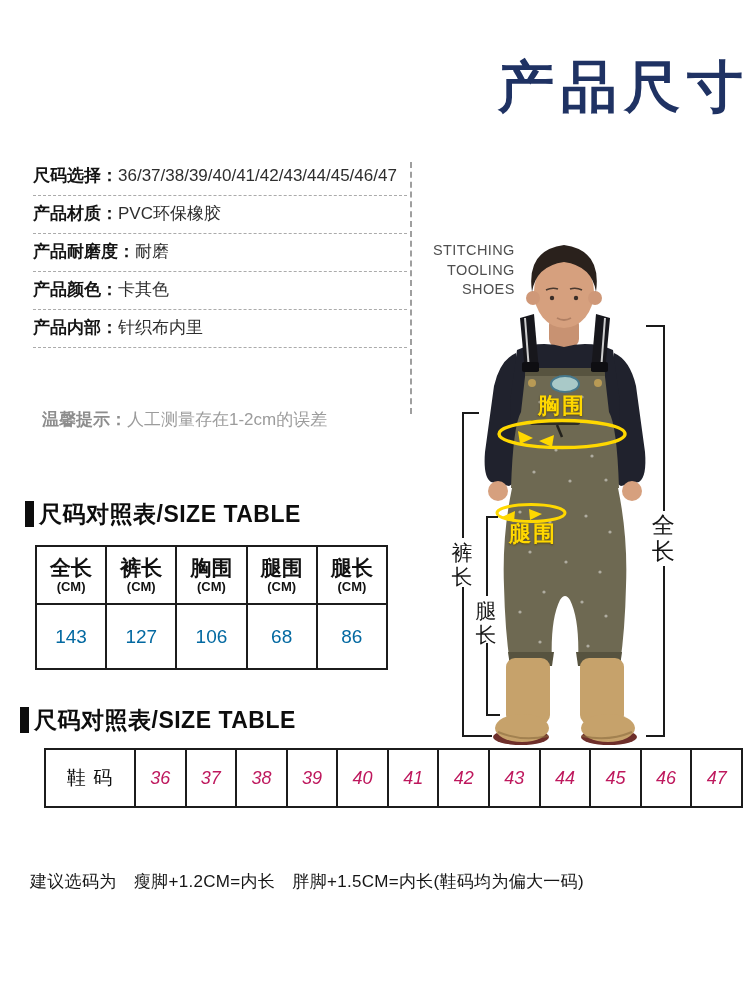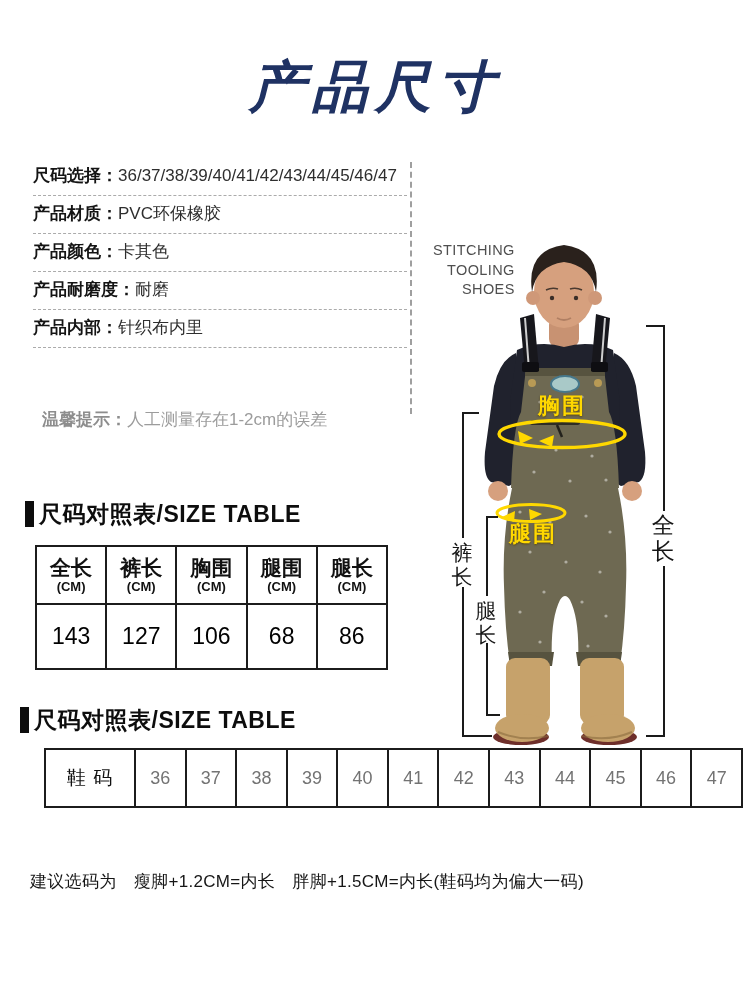--- a/index.html
+++ b/index.html
@@ -12,22 +12,22 @@
     --boot:#c6a26b;
     --sole:#6e2f2b;
   }
   html,body{margin:0;padding:0;background:#fff;}
   #page{
     position:relative;width:750px;height:984px;background:#fff;overflow:hidden;
     font-family:"Liberation Sans","DejaVu Sans",sans-serif;color:#111;
   }
   
   .title{
-    position:absolute;left:0;top:50px;width:100%;text-align:center;
-    font-size:56px;font-weight:bold;letter-spacing:7px;color:var(--title-color);font-style:italic;
+    position:absolute;left:0;top:50px;width:100%;text-align:right;
+    font-size:56px;font-weight:bold;letter-spacing:7px;color:var(--title-color);
   }
   
   .spec-list{position:absolute;left:33px;top:158px;width:374px;}
   .spec-row{
     padding:8px 0 9px 0;border-bottom:1px dashed #ababab;
     font-size:17px;line-height:20px;white-space:nowrap;
   }
   .spec-label{font-weight:bold;color:#141414;}
   .spec-value{color:#2e2e2e;}
   .tip{position:absolute;left:42px;top:408px;font-size:17px;color:#9c9c9c;white-space:nowrap;}
@@ -64,26 +64,26 @@
   .section-heading{position:absolute;display:flex;align-items:center;height:28px;}
   .heading-bar{width:9px;height:26px;background:#0d0d0d;margin-right:5px;flex:0 0 auto;}
   .heading-text{font-size:23px;font-weight:bold;color:#0d0d0d;letter-spacing:.5px;white-space:nowrap;}
   .heading-1{left:25px;top:500px;}
   .heading-2{left:20px;top:706px;}
   
   table{border-collapse:collapse;table-layout:fixed;background:#fff;}
   td,th{border:2px solid #1c1c1c;text-align:center;vertical-align:middle;padding:0;font-weight:normal;}
   .table1{position:absolute;left:35px;top:545px;width:353px;}
   .table1 th{height:56px;}
-  .table1 td{height:63px;font-size:23px;color:#000000;}
+  .table1 td{height:63px;font-size:19px;color:#0369a1;}
   .t1-name{display:block;font-size:21px;font-weight:600;color:#111;line-height:23px;}
   .t1-unit{display:block;font-size:13px;font-weight:600;color:#111;line-height:15px;}
   .table2{position:absolute;left:44px;top:748px;width:699px;}
   .table2 th{height:56px;font-size:19px;color:#111;font-weight:500;letter-spacing:1px;}
-  .table2 td{height:52px;font-size:18px;color:#737373;}
+  .table2 td{height:52px;font-size:18px;color:#be185d;font-style:italic;}
   .table2 tr:first-child td{height:56px;}
   .t2-unit{font-size:13px;letter-spacing:0;}
   
   .footnote{
     position:absolute;left:30px;top:870px;font-size:17px;color:#161616;
     font-weight:500;white-space:nowrap;letter-spacing:.3px;
   }
 </style>
 </head>
 <body>
@@ -93,24 +93,24 @@
   <div class="title">产品尺寸</div>
 
   <div class="spec-list">
     <div class="spec-row">
       <span class="spec-label">尺码选择：</span><span class="spec-value">36/37/38/39/40/41/42/43/44/45/46/47</span>
     </div>
     <div class="spec-row">
       <span class="spec-label">产品材质：</span><span class="spec-value">PVC环保橡胶</span>
     </div>
     <div class="spec-row">
+      <span class="spec-label">产品耐磨度：</span><span class="spec-value">耐磨</span>
+    </div>
+    <div class="spec-row">
       <span class="spec-label">产品颜色：</span><span class="spec-value">卡其色</span>
-    </div>
-    <div class="spec-row">
-      <span class="spec-label">产品耐磨度：</span><span class="spec-value">耐磨</span>
     </div>
     <div class="spec-row">
       <span class="spec-label">产品内部：</span><span class="spec-value">针织布内里</span>
     </div>
   </div>
 
   <div class="tip">
     <span class="spec-label">温馨提示：</span><span>人工测量存在1-2cm的误差</span>
   </div>
 

